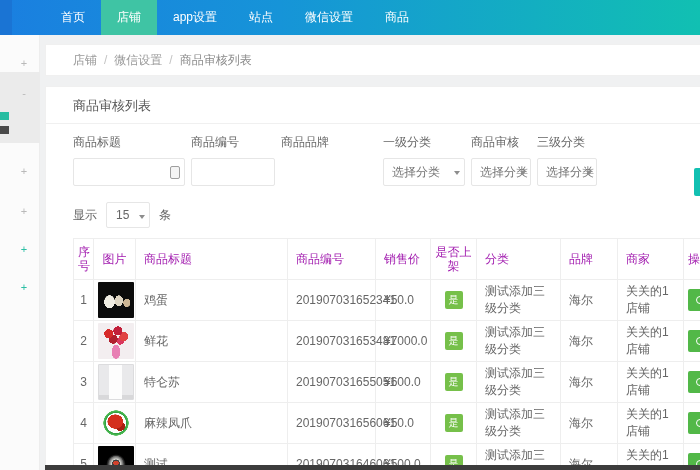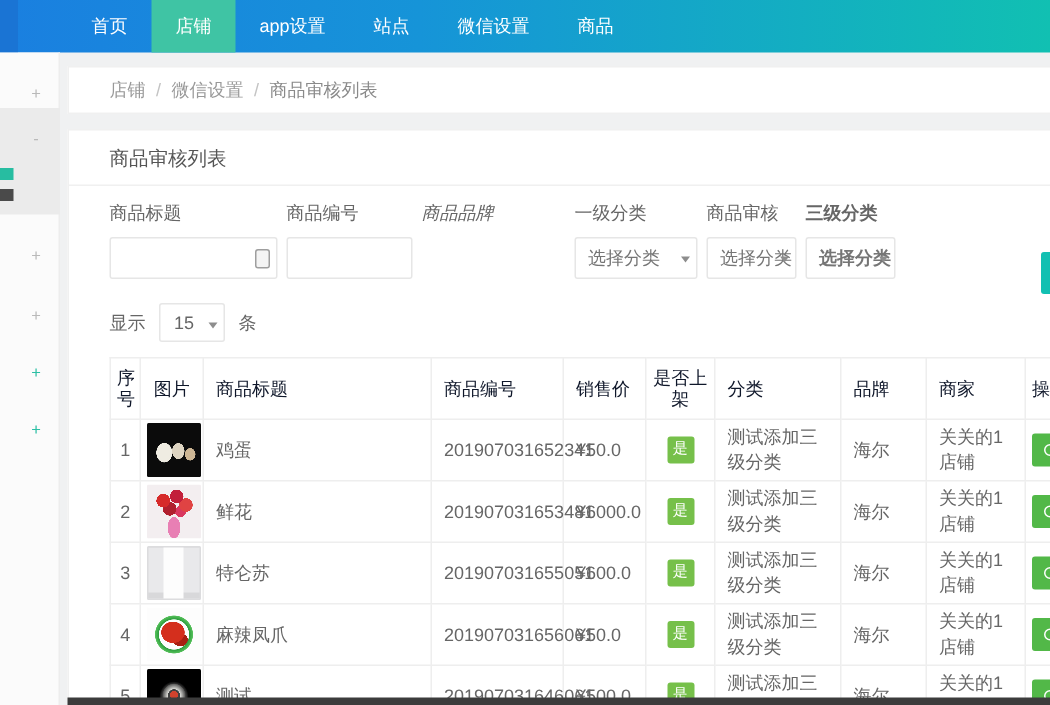--- a/index.html
+++ b/index.html
@@ -51,21 +51,21 @@
 
   
   .page-size { display:flex; align-items:center; padding:16px 0 0 27px; font-size:12px; color:#666; }
   .ps-select { position:relative; width:44px; height:26px; border:1px solid #e6e6e6; border-radius:2px;
                margin:0 9px; line-height:24px; padding-left:9px; color:#666; cursor:pointer; }
 
   
   .tbl-wrap { margin:10px 0 0 27px; }
   table { border-collapse:collapse; table-layout:fixed; }
   th, td { border:1px solid #eeeeee; font-size:12px; color:#666; font-weight:normal; vertical-align:middle; }
-  th { padding:6px 4px; text-align:left; color:#0f172a; line-height:14px; }
+  th { padding:6px 4px; text-align:left; color:#a21caf; line-height:14px; }
   td { padding:2px 4px; height:39px; }
   th.c-index, td.c-index, th.c-image, td.c-image, th.c-on-shelf, td.c-on-shelf { text-align:center; }
   th.c-title, td.c-title, th.c-sn, td.c-sn, th.c-price, td.c-price,
   th.c-category, td.c-category, th.c-brand, td.c-brand, th.c-shop, td.c-shop { padding-left:8px; }
 
   .thumb { width:36px; height:36px; margin:0 auto; border-radius:1px; }
   .img-eggs { background:#0b0b0b; background-image:
       radial-gradient(ellipse 9px 11px at 32% 55%, #efece2 58%, rgba(0,0,0,0) 60%),
       radial-gradient(ellipse 7px 9px at 58% 52%, #ded5c2 58%, rgba(0,0,0,0) 60%),
       radial-gradient(ellipse 6px 7px at 80% 58%, #cdb694 58%, rgba(0,0,0,0) 60%); }
@@ -144,32 +144,32 @@
     <div style="position:relative;">
       <div class="filters" id="filters">
           <div class="filter" style="width: 112px;">
             <div class="f-label">商品标题</div>
             <div class="t-input"><input style=""><span class="adorn"></span></div>
           </div>
           <div class="filter" style="width: 84px;">
             <div class="f-label">商品编号</div>
             <div class="t-input"><input style=""></div>
           </div>
-          <div class="filter" style="width: 96px; font-style: italic;">
+          <div class="filter" style="width: 96px;">
             <div class="f-label">商品品牌</div>
           </div>
           <div class="filter" style="width: 82px;">
             <div class="f-label">一级分类</div>
             <div class="t-select"><span>选择分类</span><span class="caret"></span></div>
           </div>
           <div class="filter" style="width: 60px;">
             <div class="f-label">商品审核</div>
             <div class="t-select"><span>选择分类</span><span class="caret"></span></div>
           </div>
-          <div class="filter" style="width: 60px; font-weight: bold;">
+          <div class="filter" style="width: 60px;">
             <div class="f-label">三级分类</div>
             <div class="t-select"><span>选择分类</span><span class="caret"></span></div>
           </div>
         </div>
       <button class="search-btn"></button>
     </div>
 
     <div class="page-size">
       <span>显示</span>
       <span class="ps-select">
@@ -224,21 +224,21 @@
                   <span class="mag-icon"></span>
                 </button></td>
             </tr>
             <tr>
               <td class="c-index">2</td>
               <td class="c-image">
                 <div class="thumb img-flowers"></div>
               </td>
               <td class="c-title">鲜花</td>
               <td class="c-sn">201907031653481</td>
-              <td class="c-price">¥6000.0</td>
+              <td class="c-price">¥7000.0</td>
               <td class="c-on-shelf"><span class="badge">是</span></td>
               <td class="c-category">测试添加三级分类</td>
               <td class="c-brand">海尔</td>
               <td class="c-shop">关关的1店铺</td>
               <td class="c-actions"><button class="action-btn">
                   <span class="mag-icon"></span>
                 </button></td>
             </tr>
             <tr>
               <td class="c-index">3</td>

